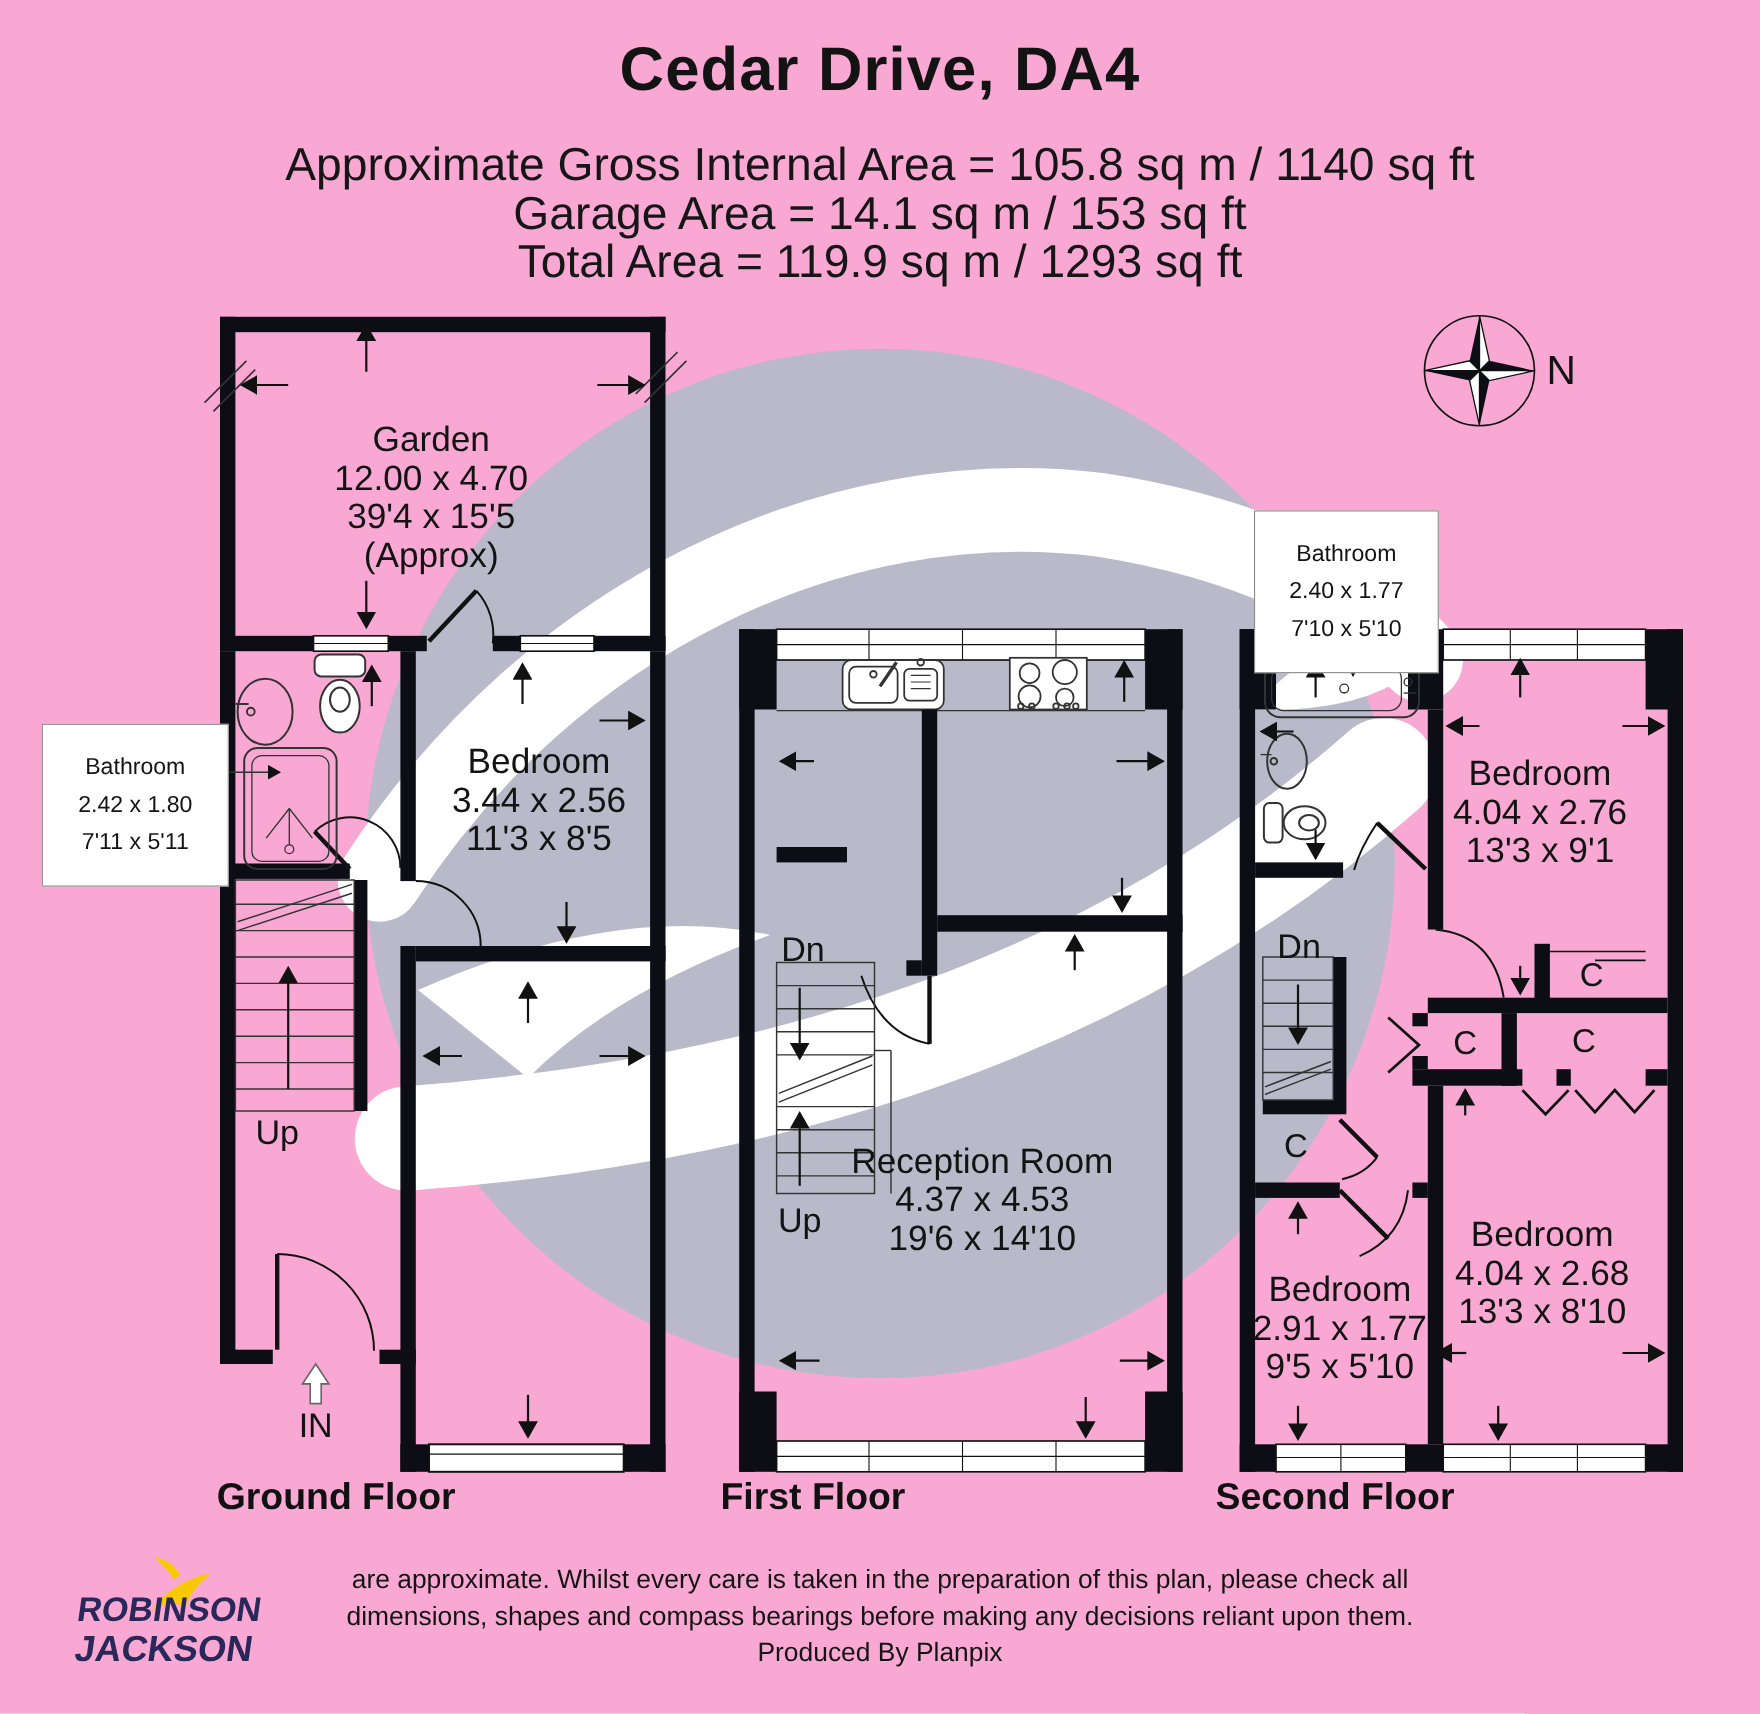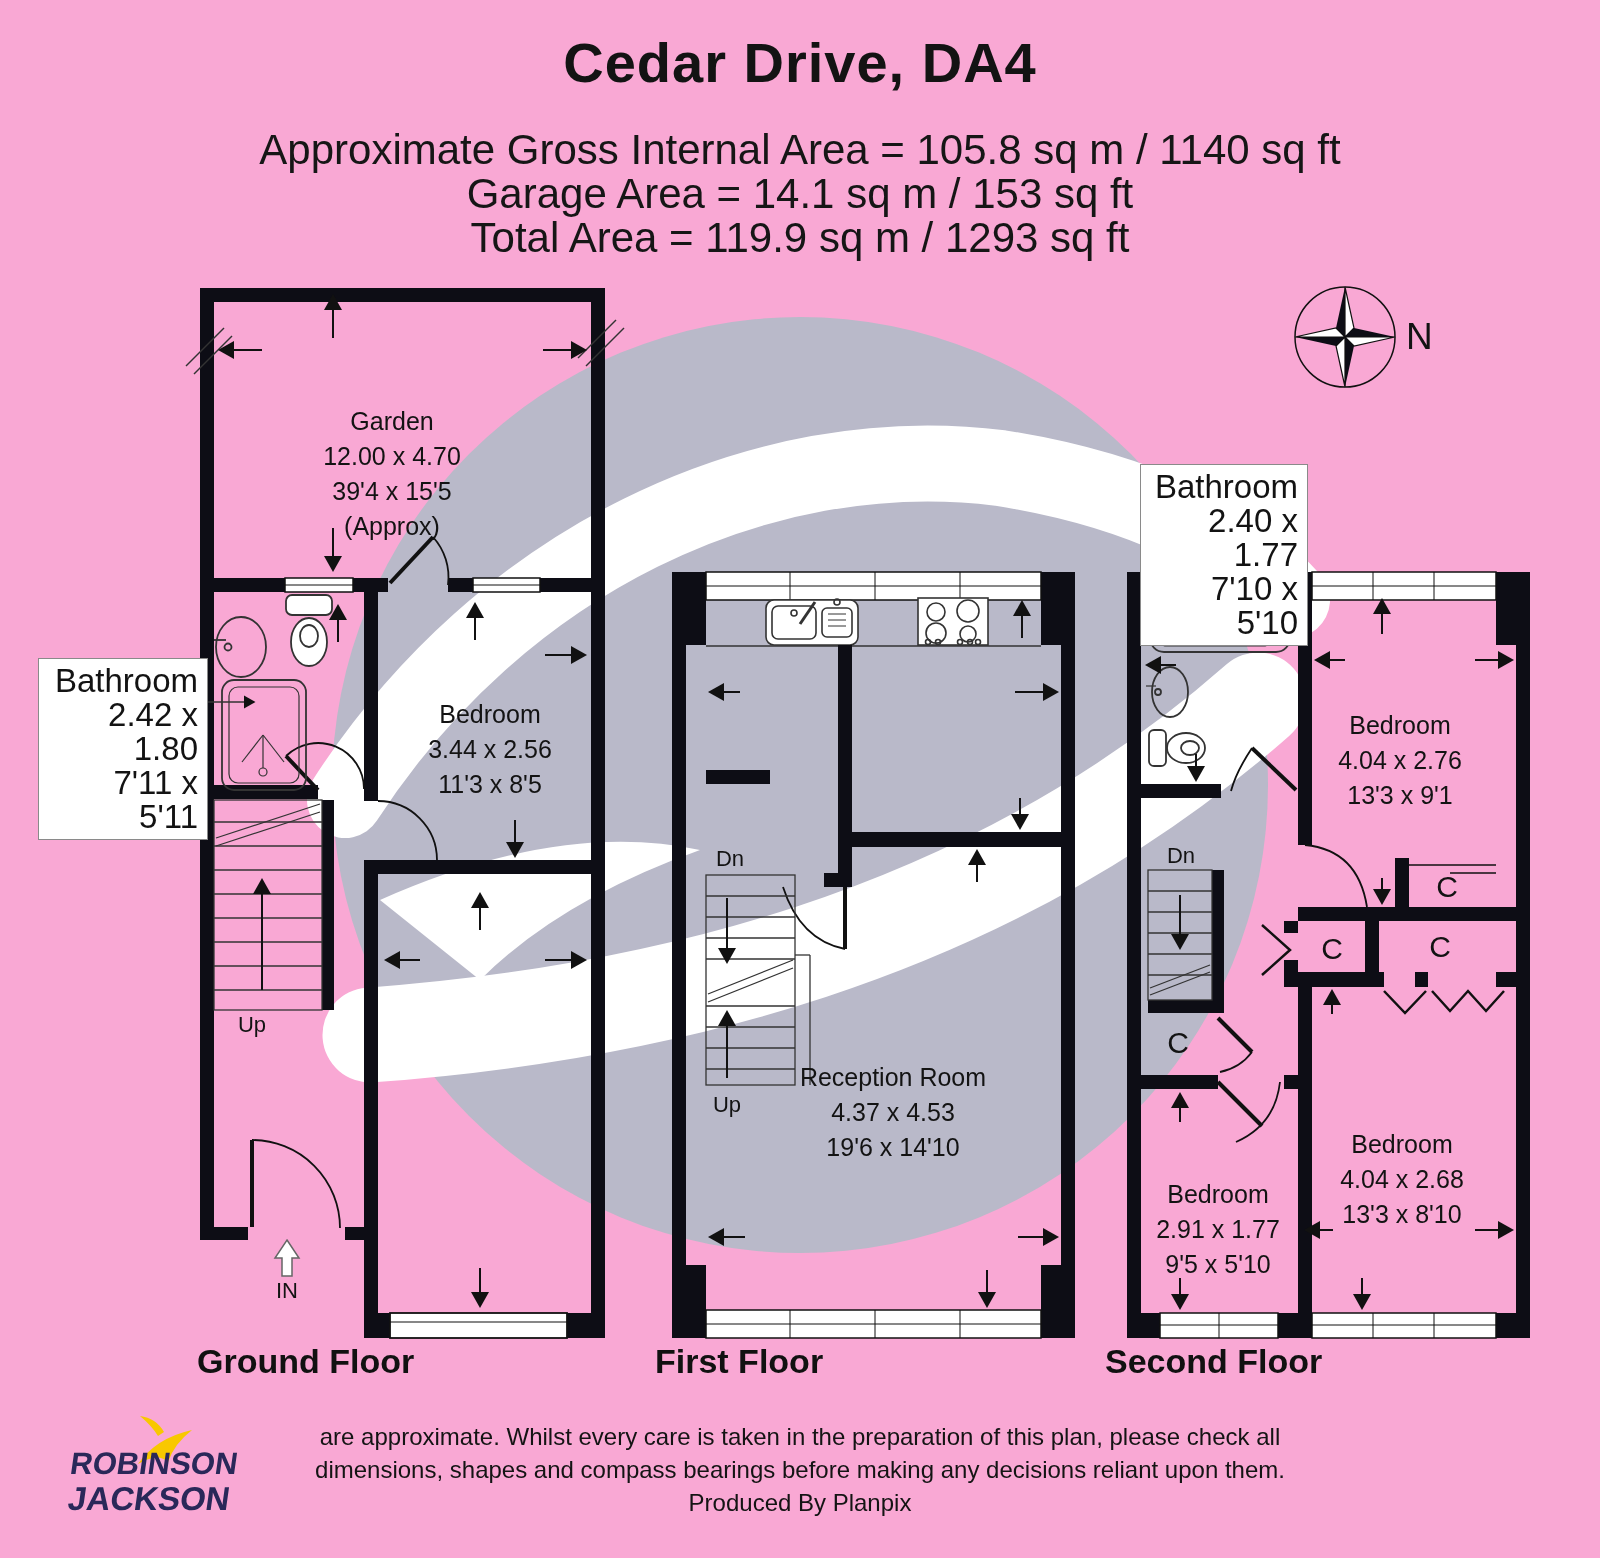--- a/index.html
+++ b/index.html
@@ -4,25 +4,25 @@
 <style>
   html,body{margin:0;padding:0;background:#fff;}
   .canvas{position:relative;width:1600px;height:1558px;background:#f9a8d4;
           font-family:"Liberation Sans",sans-serif;color:#111;overflow:hidden;}
   svg{position:absolute;left:0;top:0;}
   .hdr-title{position:absolute;left:0;top:30px;width:1600px;text-align:center;
              font-size:56px;font-weight:bold;letter-spacing:1px;color:#131313;}
   .hdr-line{position:absolute;left:0;width:1600px;text-align:center;
             font-size:42px;color:#161616;}
   .room-label{position:absolute;transform:translateX(-50%);text-align:center;
-              font-size:25px;line-height:35px;color:#131313;white-space:nowrap;margin-top:22px;}
+              font-size:32px;line-height:35px;color:#131313;white-space:nowrap;}
   .callout{position:absolute;background:#fff;border:1.5px solid #8a8a8a;
-           text-align:right;font-size:33px;line-height:34px;padding:5px 9px;color:#131313;}
+           text-align:center;font-size:21px;line-height:34px;padding:22px 9px;color:#131313;}
   .floor-name{position:absolute;font-size:34px;font-weight:bold;color:#111;white-space:nowrap;}
-  .ann{position:absolute;transform:translateX(-50%);font-size:22px;color:#131313;white-space:nowrap;}
+  .ann{position:absolute;transform:translateX(-50%);font-size:31px;color:#131313;white-space:nowrap;}
   .ann-c{font-size:30px;}
   .north{position:absolute;font-size:37px;color:#131313;}
   .disclaimer{position:absolute;left:50%;transform:translateX(-50%);top:1420px;width:1180px;
               text-align:center;font-size:24px;line-height:33px;color:#141414;}
   .logo{position:absolute;left:64px;top:1448px;width:175px;text-align:center;
         transform:skewX(-8deg);color:#2a2859;font-weight:bold;line-height:1;}
   .logo .l1{font-size:31px;letter-spacing:0px;}
   .logo .l2{font-size:33px;margin-top:3px;}
 </style>
 </head>

